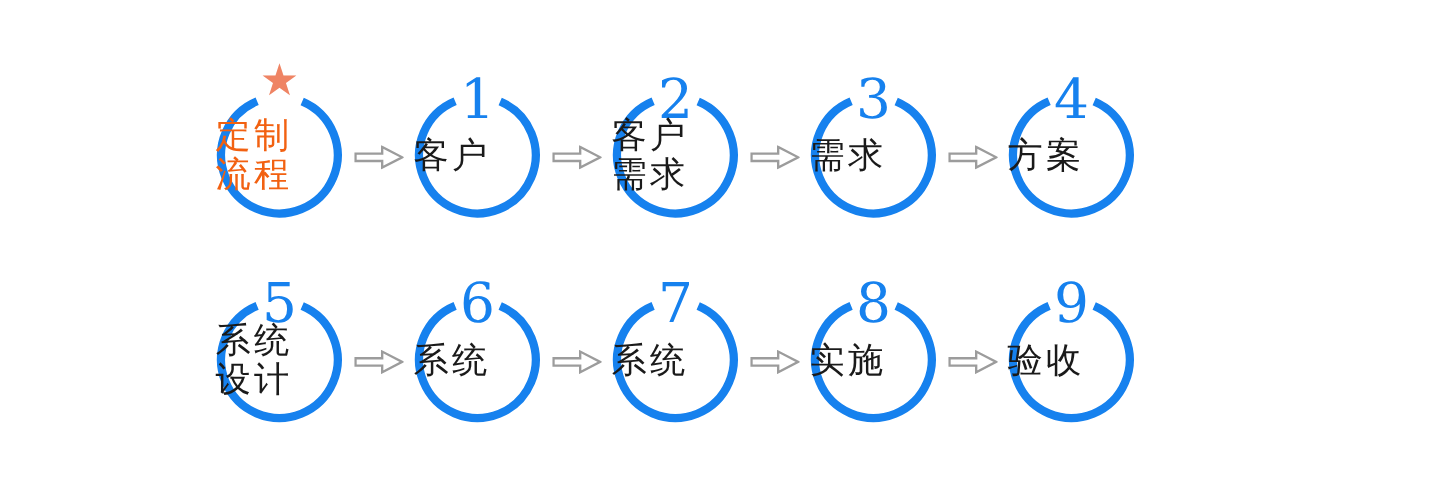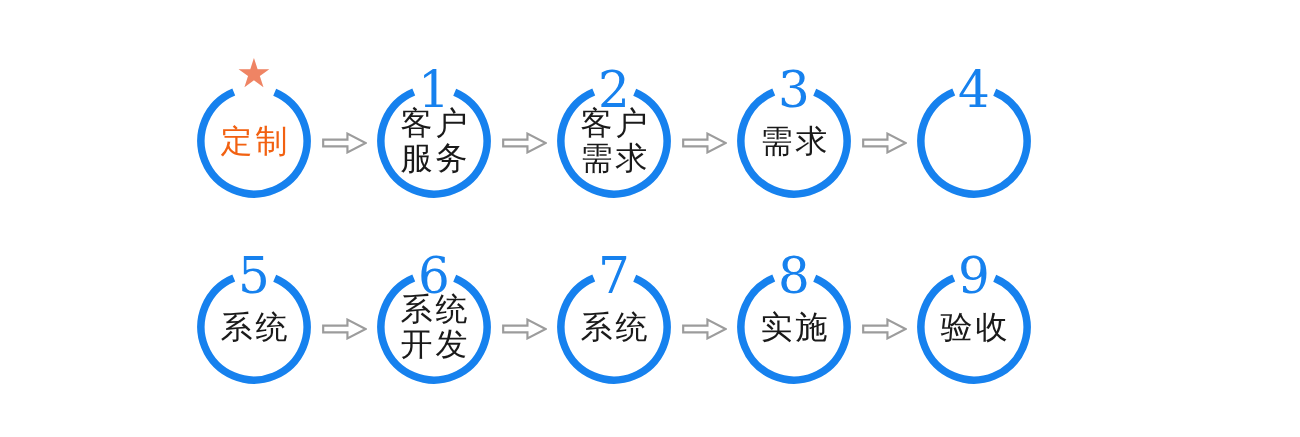--- a/index.html
+++ b/index.html
@@ -57,21 +57,21 @@
     font-size: 40px;
     top: -30px;
     color: #EF8464;
   }
   .label {
     position: absolute;
     left: 0; top: 0; right: 0; bottom: 0;
     display: flex;
     flex-direction: column;
     justify-content: center;
-    align-items: center;
+    align-items: flex-start;
     font-size: 32px;
     line-height: 35px;
     color: #1A1A1A;
   }
   .label div {
     letter-spacing: 3px;
     margin-right: -3px;
     white-space: nowrap;
   }
   .label div:empty { display: none; }
@@ -93,37 +93,37 @@
 
   <div class="flow-row" id="flow-row-1">
 
     <div class="node accent">
       <svg class="ring" viewBox="0 0 116 116">
         <circle cx="58" cy="58" r="53" transform="rotate(-67 58 58)"></circle>
       </svg>
       <div class="badge star">★</div>
       <div class="label">
         <div>定制</div>
+        <div>流程</div>
       </div>
     </div>
 
     <div class="spacer">
       <svg class="arrow-svg" width="45" height="22" viewBox="0 0 46 22">
         <path d="M1.2 7.6 H26 V1.4 L44.6 11 L26 20.6 V14.4 H1.2 Z" fill="#ffffff" stroke="#9C9C9C" stroke-width="2.2"></path>
       </svg>
     </div>
 
     <div class="node">
       <svg class="ring" viewBox="0 0 116 116">
         <circle cx="58" cy="58" r="53" transform="rotate(-67 58 58)"></circle>
       </svg>
       <div class="badge">1</div>
       <div class="label">
         <div>客户</div>
-        <div>服务</div>
       </div>
     </div>
 
     <div class="spacer">
       <svg class="arrow-svg" width="45" height="22" viewBox="0 0 46 22">
         <path d="M1.2 7.6 H26 V1.4 L44.6 11 L26 20.6 V14.4 H1.2 Z" fill="#ffffff" stroke="#9C9C9C" stroke-width="2.2"></path>
       </svg>
     </div>
 
     <div class="node">
@@ -158,51 +158,52 @@
         <path d="M1.2 7.6 H26 V1.4 L44.6 11 L26 20.6 V14.4 H1.2 Z" fill="#ffffff" stroke="#9C9C9C" stroke-width="2.2"></path>
       </svg>
     </div>
 
     <div class="node">
       <svg class="ring" viewBox="0 0 116 116">
         <circle cx="58" cy="58" r="53" transform="rotate(-67 58 58)"></circle>
       </svg>
       <div class="badge">4</div>
       <div class="label">
+        <div>方案</div>
       </div>
     </div>
 
   </div>
 
   <div class="flow-row" id="flow-row-2">
 
     <div class="node">
       <svg class="ring" viewBox="0 0 116 116">
         <circle cx="58" cy="58" r="53" transform="rotate(-67 58 58)"></circle>
       </svg>
       <div class="badge">5</div>
       <div class="label">
         <div>系统</div>
+        <div>设计</div>
       </div>
     </div>
 
     <div class="spacer">
       <svg class="arrow-svg" width="45" height="22" viewBox="0 0 46 22">
         <path d="M1.2 7.6 H26 V1.4 L44.6 11 L26 20.6 V14.4 H1.2 Z" fill="#ffffff" stroke="#9C9C9C" stroke-width="2.2"></path>
       </svg>
     </div>
 
     <div class="node">
       <svg class="ring" viewBox="0 0 116 116">
         <circle cx="58" cy="58" r="53" transform="rotate(-67 58 58)"></circle>
       </svg>
       <div class="badge">6</div>
       <div class="label">
         <div>系统</div>
-        <div>开发</div>
       </div>
     </div>
 
     <div class="spacer">
       <svg class="arrow-svg" width="45" height="22" viewBox="0 0 46 22">
         <path d="M1.2 7.6 H26 V1.4 L44.6 11 L26 20.6 V14.4 H1.2 Z" fill="#ffffff" stroke="#9C9C9C" stroke-width="2.2"></path>
       </svg>
     </div>
 
     <div class="node">

